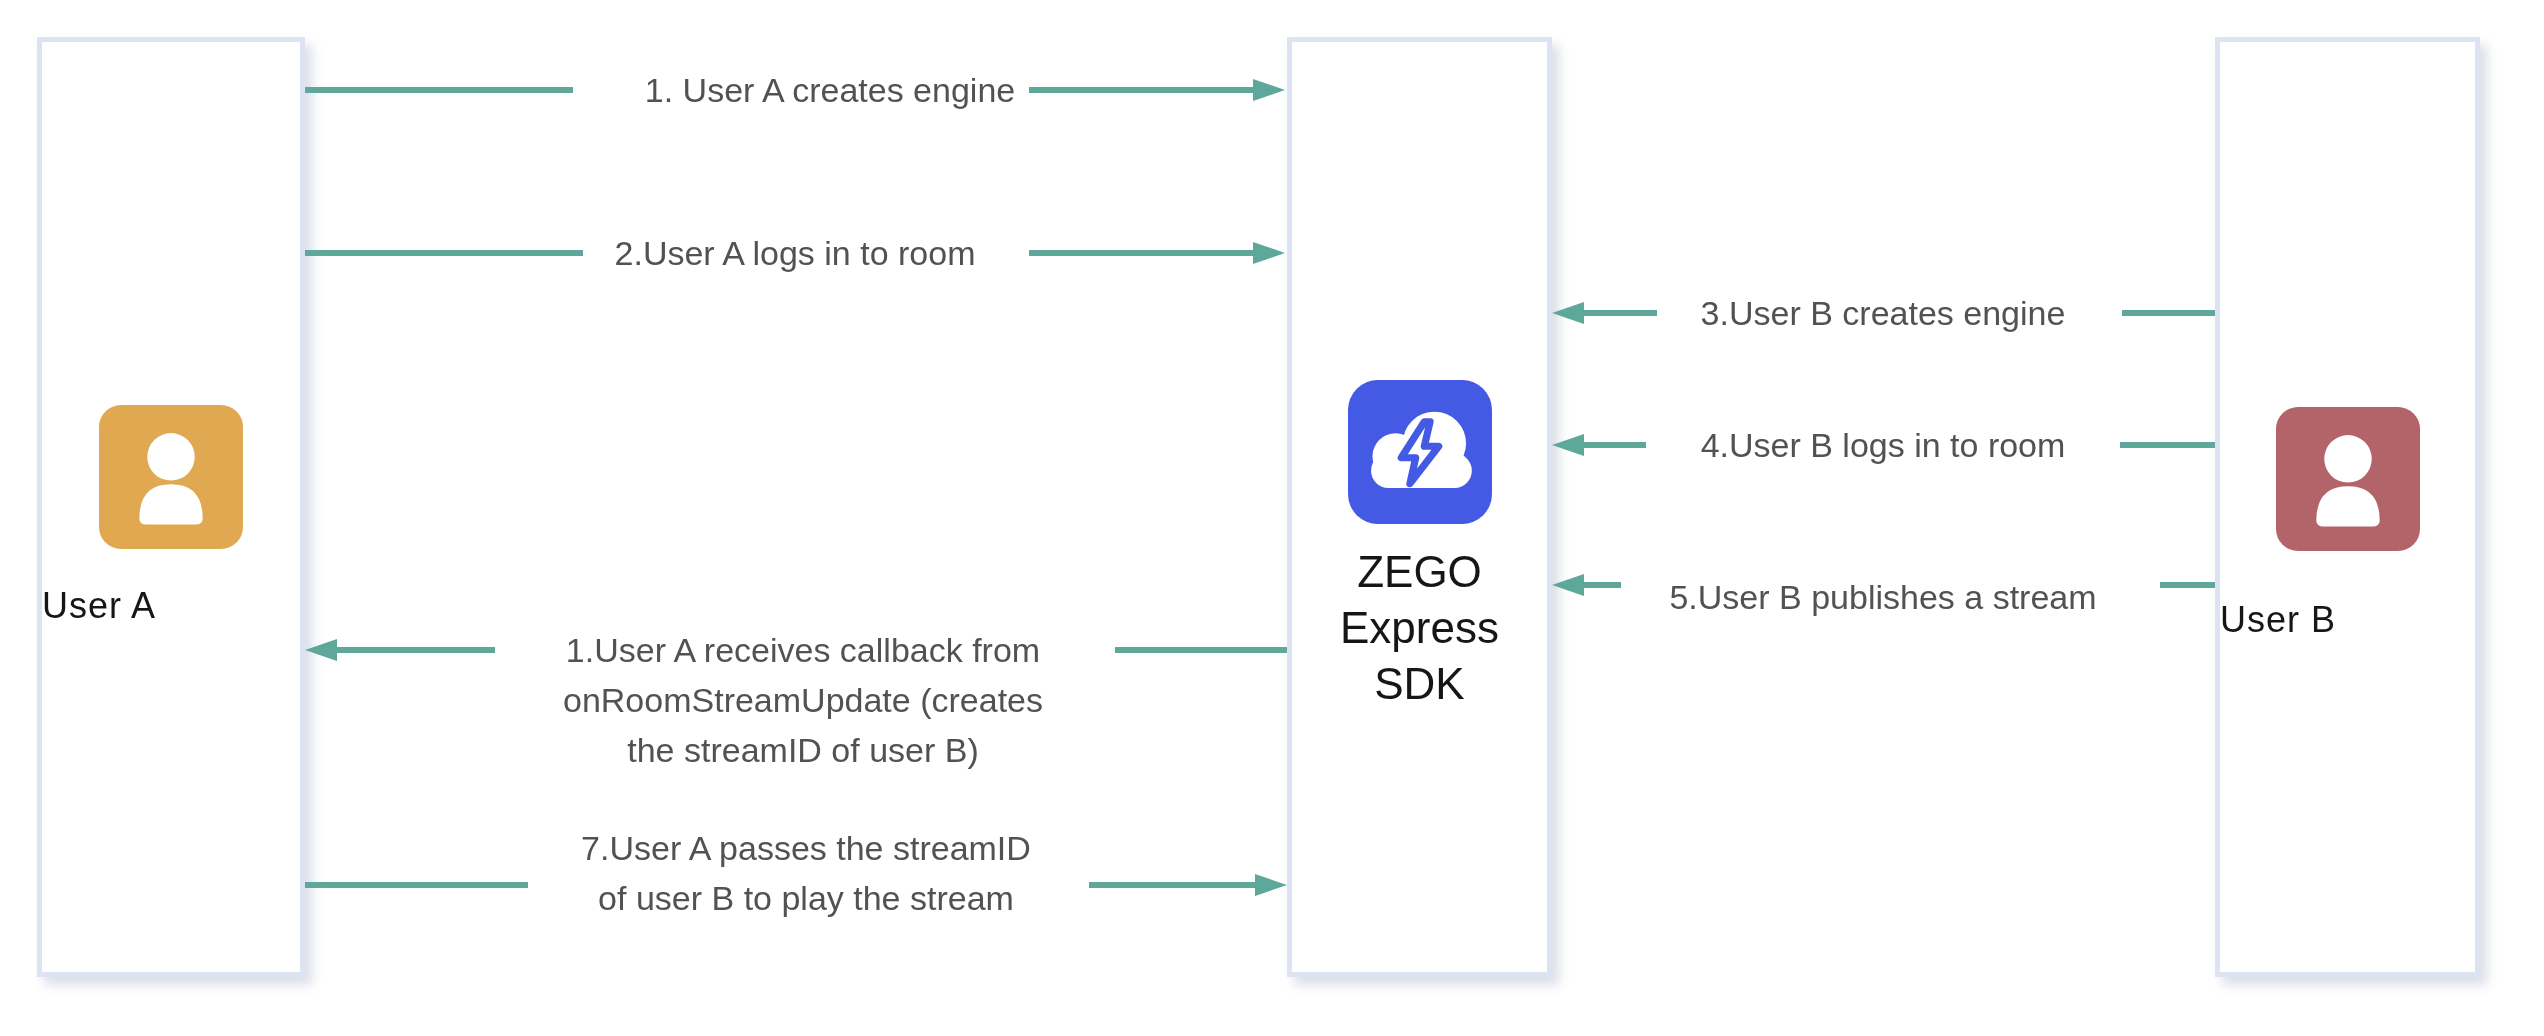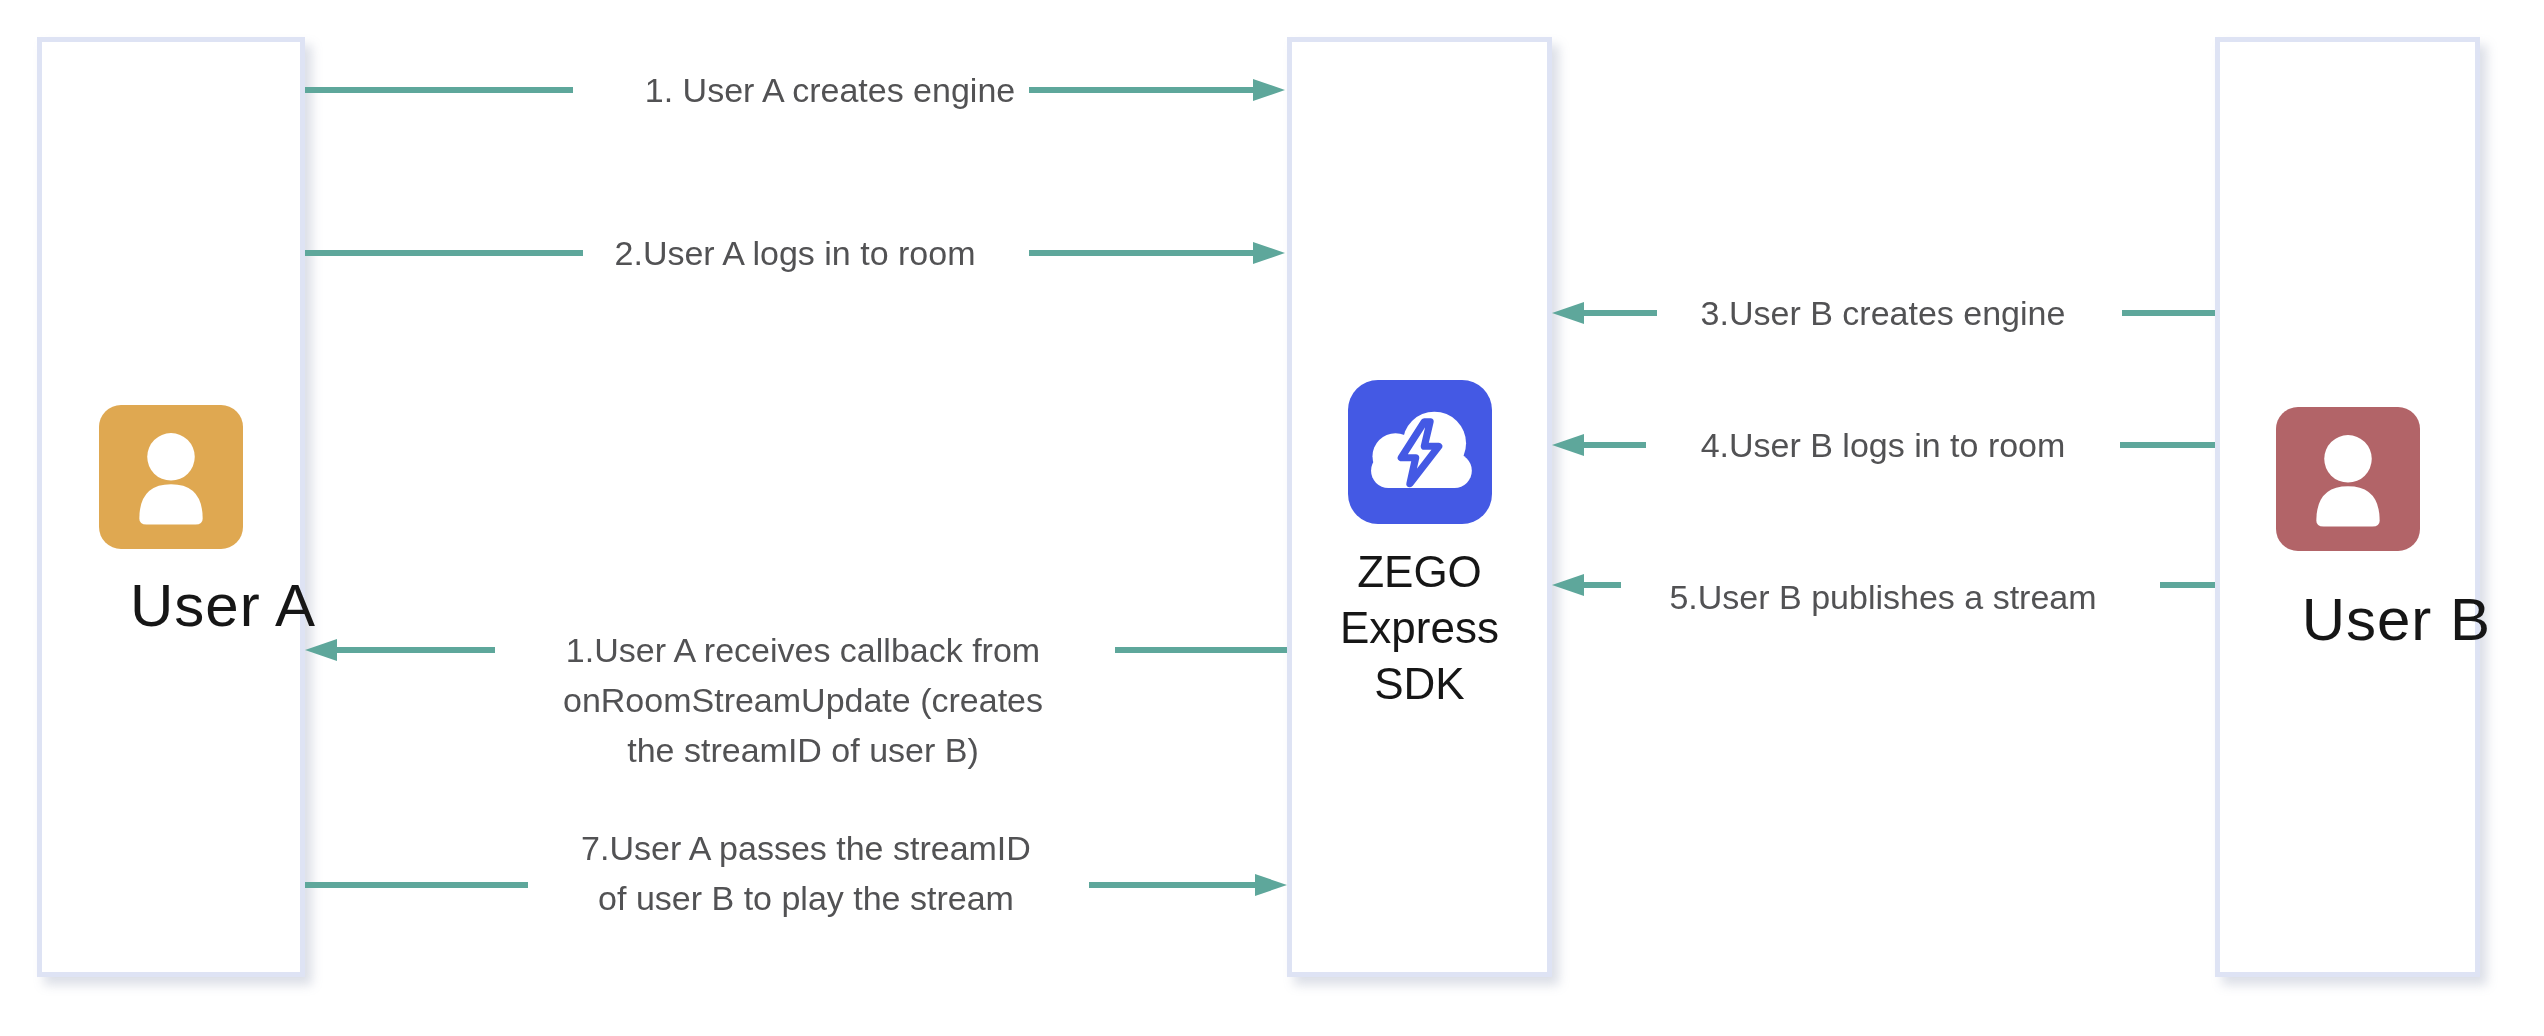--- a/index.html
+++ b/index.html
@@ -39,25 +39,24 @@
     width:144px;height:144px;
     border-radius:22px;
   }
   .avatar svg{display:block;width:100%;height:100%;}
   #avatar-a{top:363px;background:var(--avatar-a);}
   #avatar-b{top:365px;background:var(--avatar-b);}
   #icon-sdk{top:338px;background:var(--sdk-blue);border-radius:30px;}
 
   .actor-name{
     position:absolute;left:0;width:100%;
-    text-align:right;
-    font-size:60px;line-height:52px;
+    text-align:left;
+    font-size:36px;line-height:52px;
     color:var(--name-black);
     letter-spacing:1px;
-    margin-left:16px;
   }
   #name-a{top:538px;}
   #name-b{top:552px;}
   .sdk-name{
     position:absolute;left:0;width:100%;
     top:502px;
     text-align:center;
     font-size:44px;line-height:56px;
     color:var(--name-black);
   }

